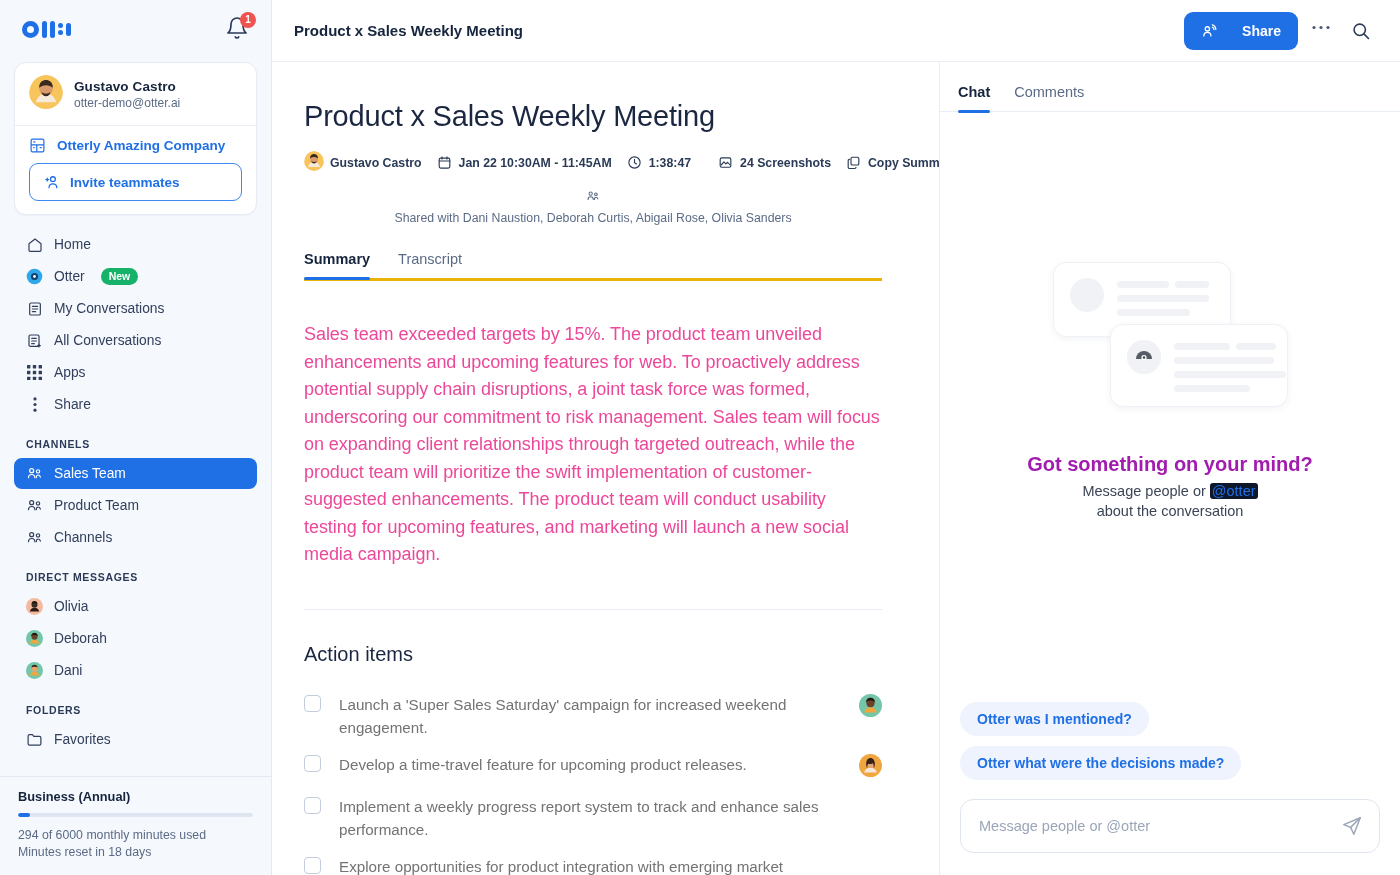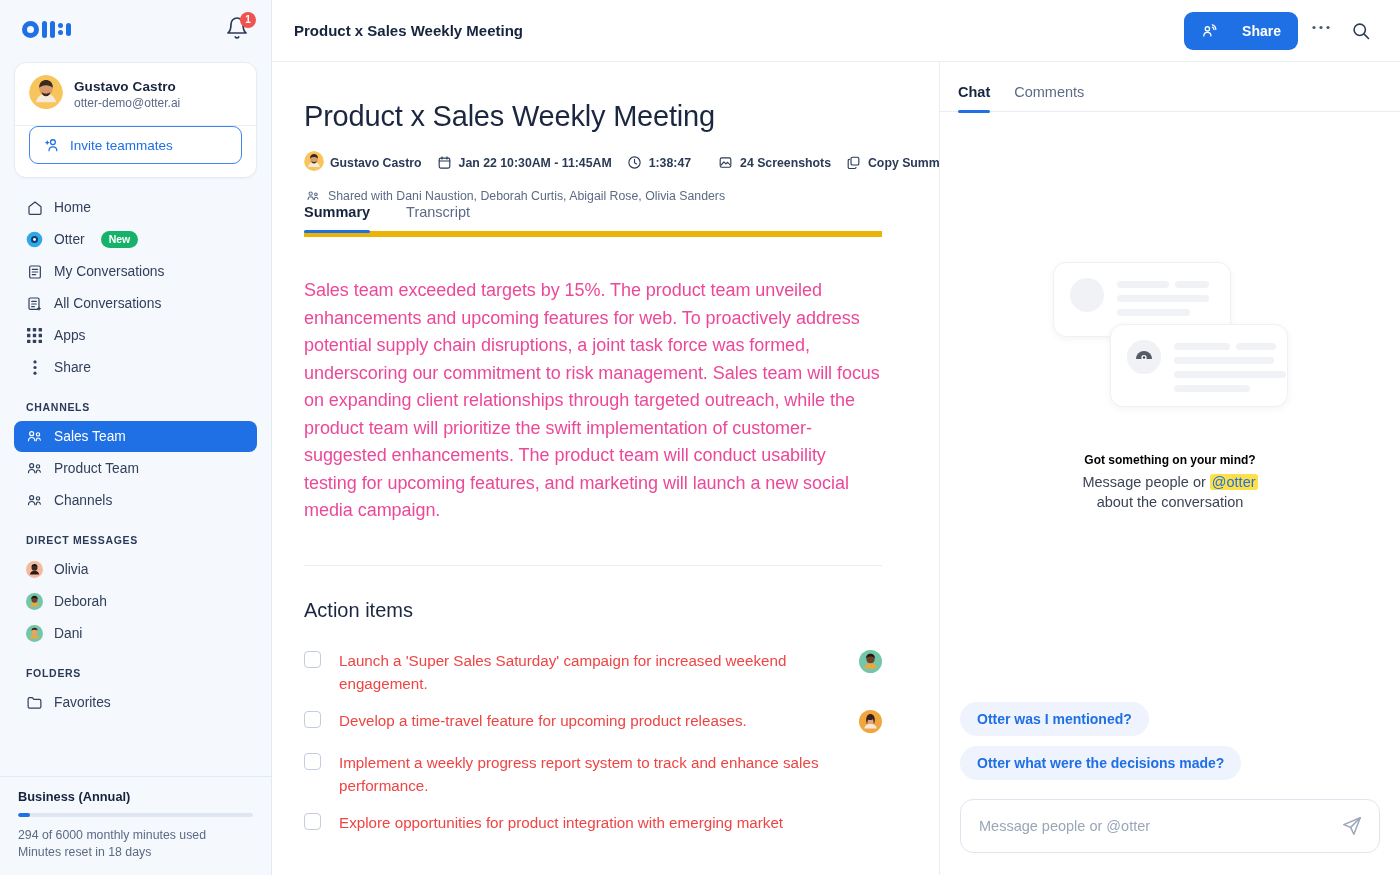--- a/index.html
+++ b/index.html
@@ -61,21 +61,21 @@
   .pc-div { height: 1px; background: #e9eef6; }
   .pc-org {
     display: flex; align-items: center; gap: 11px;
     padding: 11px 14px 9px 14px;
     color: #1f6fe5; font-size: 13.5px; font-weight: 700; cursor: pointer;
   }
   .invite-btn {
     margin: 0 14px 13px 14px;
     border: 1.4px solid #3f86ef; border-radius: 9px;
     height: 38px; display: flex; align-items: center; gap: 10px;
-    padding: 0 13px; color: #1f6fe5; font-size: 13.5px; font-weight: 400;
+    padding: 0 13px; color: #1f6fe5; font-size: 13.5px; font-weight: 700;
     cursor: pointer; background: #fff;
   }
 
   .nav { padding: 14px 14px 0 14px; flex: 1; overflow: hidden; }
   .nav-item {
     display: flex; align-items: center; gap: 11px;
     height: 31px; padding: 0 12px; border-radius: 8px;
     color: #32405c; font-size: 13.8px; cursor: pointer; margin-bottom: 1px;
   }
   .nav-item.active { background: #1f6fe5; color: #fff; }
@@ -126,43 +126,43 @@
     flex: 1; min-width: 0; overflow: hidden;
     border-right: 1px solid #e9eef5;
     padding: 38px 0 0 0;
   }
   .doc-inner { padding: 0 30px 0 32px; max-width: 640px; }
   .doc-title { font-size: 29px; font-weight: 400; color: #1b2640; letter-spacing: -.2px; }
   .meta-row { display: flex; align-items: center; gap: 7px; margin-top: 18px; flex-wrap: nowrap; }
   .meta-item { display: flex; align-items: center; gap: 6px; font-size: 12.3px; font-weight: 700; color: #2a3a57; white-space: nowrap; }
   .meta-sep { width: 1px; height: 16px; background: #d9e0ec; margin: 0 6px; }
   .meta-gap { width: 7px; }
-  .shared-row { display: flex; align-items: center; gap: 7px; margin-top: 13px; font-size: 12.3px; color: #5b6b85; }
-
-  .tabs { display: flex; gap: 36px; border-bottom: 6px solid #eab308; }
+  .shared-row { display: flex; align-items: center; gap: 7px; margin-top: 13px; font-size: 12.3px; color: #5b6b85; flex-direction: column; }
+
+  .tabs { display: flex; gap: 28px; margin-top: 26px; border-bottom: 3px solid #eab308; }
   .tab { padding-bottom: 11px; font-size: 14.5px; color: #5b6b85; cursor: pointer; position: relative; }
   .tab.active { color: #16243d; font-weight: 700; }
   .tab.active::after {
     content: ""; position: absolute; left: 0; right: 0; bottom: -1.5px;
     height: 3px; background: #1f6fe5; border-radius: 2px;
   }
   .summary-p {
     margin-top: 40px; font-size: 18px; line-height: 27.5px;
     color: #ec4899; letter-spacing: -.05px;
   }
   .hr { height: 1px; background: #e9eef5; margin: 40px 0 0; }
   .ai-title { font-size: 20px; color: #1b2640; margin-top: 33px; font-weight: 400; }
   .ai-list { margin-top: 27px; }
   .ai-row { display: flex; align-items: flex-start; gap: 0; margin-bottom: 14px; }
   .ai-check {
     width: 17px; height: 17px; border: 1.5px solid #c3cddd; border-radius: 4px;
     flex: none; margin-top: 2px; background: #fff; cursor: pointer;
   }
   .ai-text {
-    flex: 1; font-size: 15.2px; line-height: 23px; color: #ef4444;
+    flex: 1; font-size: 15.2px; line-height: 23px; color: #737373;
     padding-left: 18px; padding-right: 14px;
   }
   .ai-avatar { flex: none; margin-top: 1px; }
 
   
   .chat { width: 460px; flex: 0 0 460px; display: flex; flex-direction: column; min-height: 0; }
   .chat-tabs { display: flex; gap: 24px; padding: 22px 0 0 18px; border-bottom: 1px solid #e9eef5; flex:none; }
   .chat-tab { padding-bottom: 11px; font-size: 14.5px; color: #5b6b85; cursor: pointer; position: relative; }
   .chat-tab.active { color: #16243d; font-weight: 700; }
   .chat-tab.active::after {
@@ -175,23 +175,23 @@
     position: absolute; background: #fff; border: 1px solid #eef1f6;
     border-radius: 13px; box-shadow: 0 2px 7px rgba(30,50,90,0.055);
     display: flex; align-items: flex-start; gap: 13px; padding: 15px 16px;
   }
   .art-top { left: 0; top: 0; width: 178px; height: 75px; }
   .art-bot { right: 0; top: 62px; width: 178px; height: 83px; }
   .art-circle { width: 34px; height: 34px; border-radius: 50%; background: #f0f2f5; flex: none; }
   .art-lines { flex: 1; display: flex; flex-direction: column; gap: 7px; padding-top: 3px; }
   .art-l { height: 7px; border-radius: 4px; background: #f0f2f5; }
   .art-row { display: flex; gap: 6px; }
-  .empty-h { font-size: 12px; font-weight: 700; color: #000000; }
+  .empty-h { font-size: 20px; font-weight: 700; color: #a21caf; }
   .empty-s { font-size: 14.5px; color: #3b4455; margin-top: 5px; text-align: center; line-height: 20px; }
-  .mention { color: #1f6fe5; background: #fde047; border-radius: 3px; padding: 0 2px; }
+  .mention { color: #1f6fe5; background: #0f172a; border-radius: 3px; padding: 0 2px; }
 
   .suggests { padding: 0 20px; display: flex; flex-direction: column; align-items: flex-start; gap: 10px; flex: none; }
   .suggest {
     background: #eef3fd; color: #1f6fe5; font-size: 14px; font-weight: 700;
     border-radius: 18px; padding: 9px 17px; cursor: pointer;
   }
   .composer {
     margin: 19px 20px 22px 20px; flex: none;
     border: 1px solid #dfe5ef; border-radius: 13px;
     height: 54px; display: flex; align-items: center; padding: 0 16px 0 18px;
@@ -241,20 +241,30 @@
             <path d="M12 14c0-5 4-8 8-8s8 3 8 8v1c-2-2-5-3-8-3s-6 1-8 3v-1z" fill="#3a2a20"></path>
             <path d="M15 20c0 3 2 5 5 5s5-2 5-5c-1 1.5-3 2-5 2s-4-.5-5-2z" fill="#3a2a20"></path>
           </svg>
         </span>
         <div>
           <div class="pc-name">Gustavo Castro</div>
           <div class="pc-mail">otter-demo@otter.ai</div>
         </div>
       </div>
       <div class="pc-div"></div>
+      <div class="pc-org">
+        <span class="ic">
+          <svg width="17" height="17" viewBox="0 0 24 24" fill="none" stroke="#1f6fe5" stroke-width="1.7" stroke-linejoin="round">
+            <rect x="3" y="3" width="18" height="18" rx="2"></rect>
+              <path d="M3 11h18M11 11v10"></path>
+              <path d="M6 7h3M15 15h3M6 15h2"></path>
+          </svg>
+        </span>
+        <span>Otterly Amazing Company</span>
+      </div>
       <div class="invite-btn">
         <span class="ic">
           <svg width="18" height="18" viewBox="0 0 24 24" fill="none" stroke="#1f6fe5" stroke-width="1.8" stroke-linecap="round" stroke-linejoin="round">
             <circle cx="14" cy="8" r="3.4"></circle>
               <path d="M8.5 20c0-3.3 2.5-5.5 5.5-5.5s5.5 2.2 5.5 5.5"></path>
               <path d="M4 8.5h4M6 6.5v4"></path>
           </svg>
         </span>
         <span>Invite teammates</span>
       </div>

